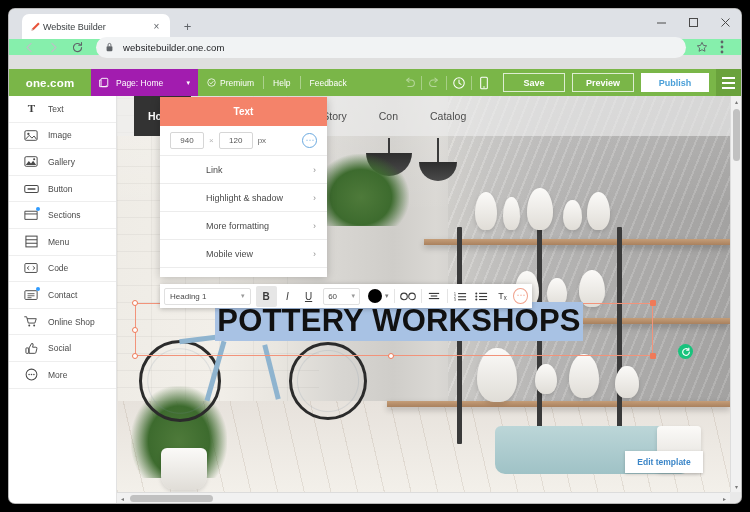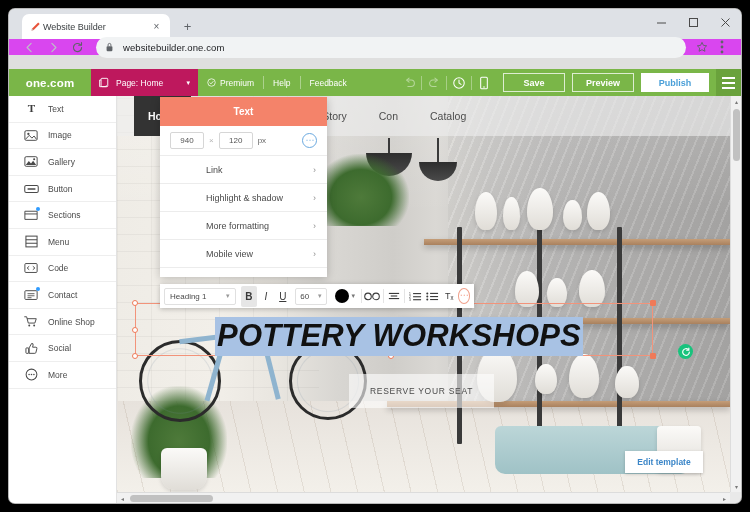--- a/index.html
+++ b/index.html
@@ -46,21 +46,21 @@
     position:absolute; right:0; top:0; height:30px; display:flex; align-items:flex-start;
   }
   #winctrls .wc {
     width:32px; height:27px; display:flex; align-items:center; justify-content:center;
     color:#4a4a4a; cursor:pointer;
   }
   #winctrls .wc svg { display:block; }
 
   
   #omnirow {
-    position:absolute; left:0; top:30px; width:100%; height:16px; background:#d946ef;
+    position:absolute; left:0; top:30px; width:100%; height:16px; background:#86efac;
     display:flex; align-items:center; padding:0 9px;
   }
   .navbtn {
     width:22px; height:22px; display:flex; align-items:center; justify-content:center;
     color:#5f6368; cursor:pointer; flex:0 0 22px; margin-right:2px;
   }
   .navbtn.disabled { color:#bdc1c6; }
   #urlbox {
     flex:1; height:21px; background:#f1f3f4; border-radius:11px;
     display:flex; align-items:center; padding:0 9px; margin:0 6px; cursor:text;
@@ -75,21 +75,21 @@
   
   #appbar {
     position:absolute; left:0; top:60px; width:100%; height:27px;
     background:#7ab648; display:flex; align-items:center; color:#fff;
   }
   #logo {
     width:82px; flex:0 0 82px; text-align:center; font-size:11.5px;
     font-weight:bold; letter-spacing:.2px;
   }
   #pagesel {
-    width:107px; flex:0 0 107px; height:27px; background:#be185d;
+    width:107px; flex:0 0 107px; height:27px; background:#a21caf;
     display:flex; align-items:center; padding:0 8px; cursor:pointer;
   }
   #pagesel .pg-icon { flex:0 0 11px; margin-right:6px; display:flex; }
   #pagesel .pg-label { flex:1; font-size:8.5px; white-space:nowrap; }
   #pagesel .pg-caret { flex:0 0 8px; font-size:7px; text-align:right; }
   .barlink {
     font-size:8.5px; padding:0 9px; height:14px; line-height:14px;
     display:flex; align-items:center; cursor:pointer; white-space:nowrap;
   }
   .bar-sep { width:1px; height:13px; background:rgba(255,255,255,.38); }
@@ -232,21 +232,21 @@
   }
   #hero-sel .sel-line.h { height:1px; left:0; right:0; }
   #hero-sel .sel-line.v { width:1px; top:0; bottom:0; }
   #hero-sel .handle {
     position:absolute; width:6px; height:6px; border:1px solid #ef7a59;
     border-radius:50%; background:#fff;
   }
   #hero-sel .handle.sq { border-radius:1px; background:#ef7a59; border-color:#ef7a59; }
   #hero-title {
     position:absolute; left:72px; top:206px; width:420px; height:54px;
-    display:flex; align-items:flex-end; justify-content:center;font-style:italic;
+    display:flex; align-items:flex-start; justify-content:center;
   }
   #hero-title span {
     background:#a8c2e4; color:#111; font-size:31px; font-weight:bold;
     letter-spacing:.2px; line-height:1.05; padding:3px 2px; white-space:nowrap;
   }
   #rotate-handle {
     position:absolute; left:561px; top:248px; width:15px; height:15px;
     border-radius:50%; background:#18c37d; color:#fff; font-size:10px;
     display:flex; align-items:center; justify-content:center; cursor:pointer;
   }
@@ -285,21 +285,21 @@
     height:28px; display:flex; align-items:center; padding:0 11px;
     border-bottom:1px solid #ececec; cursor:pointer;
   }
   #textpanel .tp-row:last-child { border-bottom:none; }
   #textpanel .tp-row .lbl { flex:1; font-size:9px; color:#4a4a4a;padding-left:35px; }
   #textpanel .tp-row .chev { font-size:9px; color:#8e8e8e; }
   #textpanel .tp-foot { height:9px; background:#fff; }
 
   
   #fmtbar {
-    position:absolute; left:43px; top:188px; width:314px; height:24px;
+    position:absolute; left:43px; top:188px; width:372px; height:24px;
     background:#fff; box-shadow:0 1px 5px rgba(0,0,0,.25); z-index:41;
     display:flex; align-items:center; padding:12px 4px;
   }
   #fmtbar .fsel {
     width:93px; height:17px; border:1px solid #e0e0e0; border-radius:2px;
     display:flex; align-items:center; padding:0 5px; margin-right:5px; cursor:pointer;
   }
   #fmtbar .fsel .t { flex:1; font-size:8px; color:#4a4a4a; }
   #fmtbar .fsel .c { font-size:7px; color:#999; }
   #fmtbar .fb {
@@ -702,23 +702,20 @@
           <span style="background: rgb(168, 194, 228);">POTTERY WORKSHOPS</span>
         </div>
 
         <div id="rotate-handle">
           <svg width="10" height="10" viewBox="0 0 12 12">
               <path d="M10 6a4 4 0 1 1-1.3-2.95" fill="none" stroke="#fff" stroke-width="1.4" stroke-linecap="round"></path>
               <path d="M9.4 1.3 L9.4 3.9 L6.8 3.9" fill="none" stroke="#fff" stroke-width="1.4" stroke-linecap="round" stroke-linejoin="round"></path>
             </svg>
         </div>
 
-        <div id="cta">
-          <span>RESERVE YOUR SEAT</span>
-        </div>
 
         <div id="textpanel">
           <div class="tp-head">Text</div>
           <div class="tp-size">
             <input value="940" style="">
             <span class="xm">×</span>
             <input value="120" style="">
             <span class="unit">px</span>
             <span class="dots">⋯</span>
           </div>

